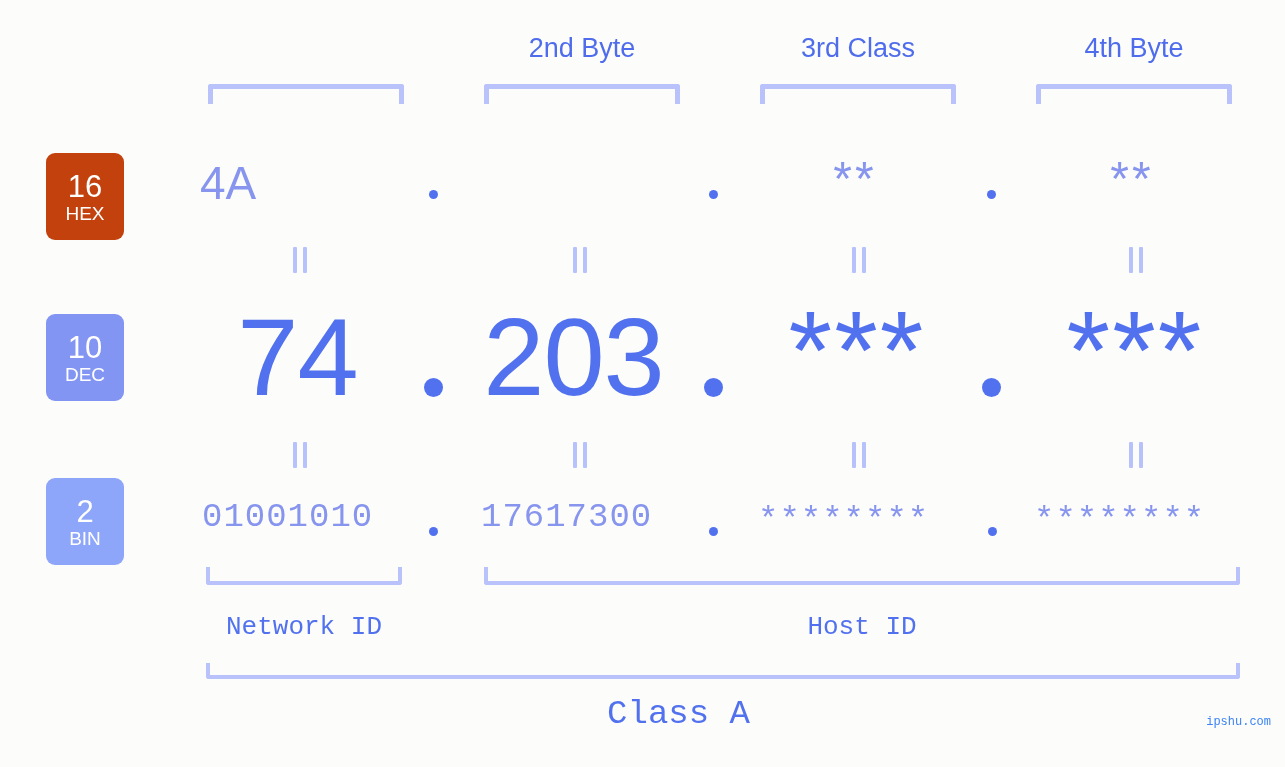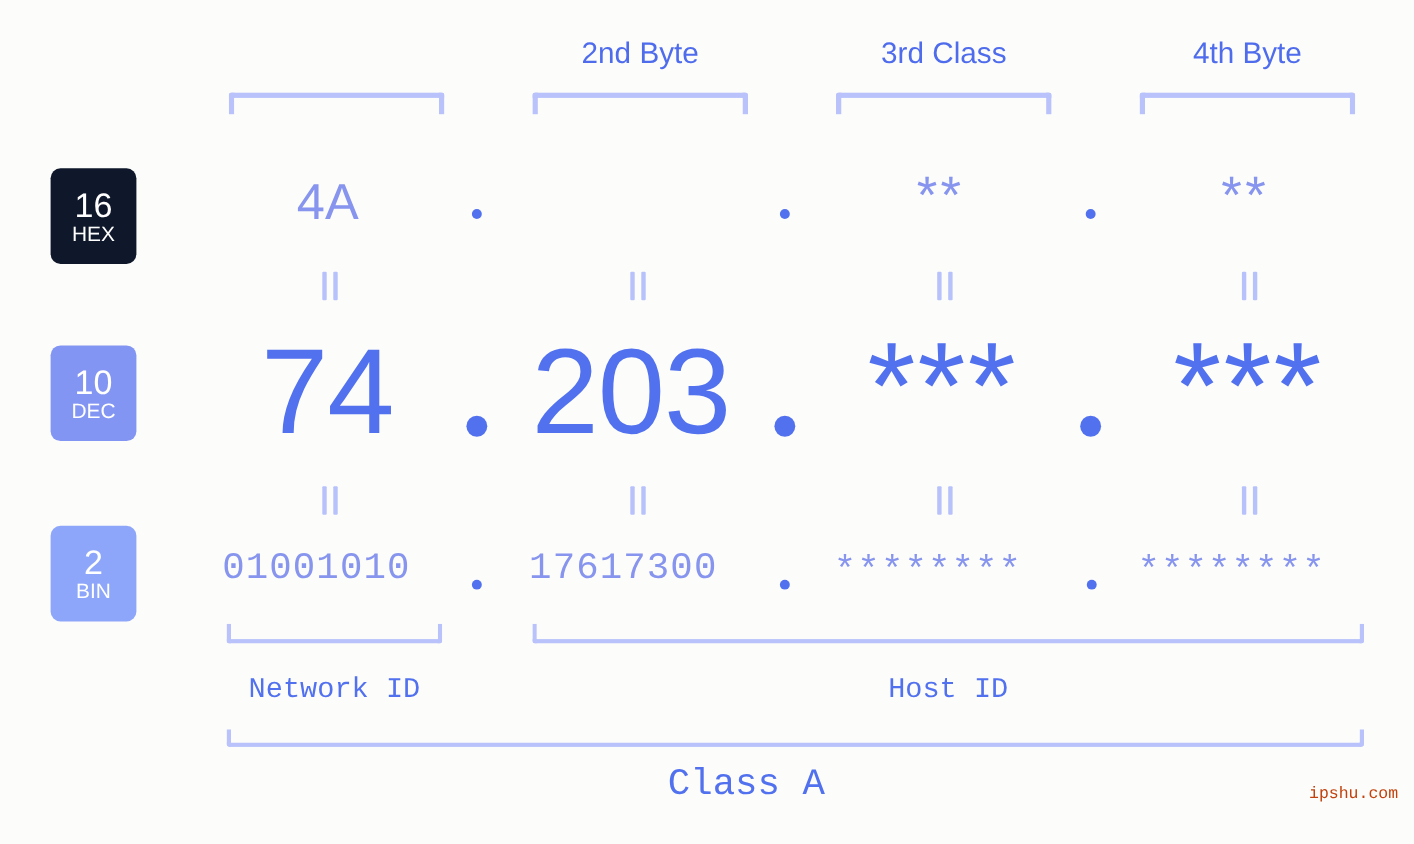--- a/index.html
+++ b/index.html
@@ -62,33 +62,32 @@
     line-height: 33px;
     font-weight: 400;
     font-family: "Liberation Sans", sans-serif;
   }
   .badge .lbl {
     font-size: 19px;
     line-height: 21px;
     font-weight: 400;
     font-family: "Liberation Sans", sans-serif;
   }
-  #badge-hex { top: 153px;  height: 87px; background: #0f172a; }
+  #badge-hex { top: 153px;  height: 87px; background: #c2410c; }
   #badge-dec { top: 314px;  height: 87px; background: #8395f2; }
   #badge-bin { top: 478px;  height: 87px; background: #8ea6f9; }
 
   
   .hex-val {
     position: absolute;
     top: 157px;
     font-size: 46px;
     line-height: 52px;
     color: #8795ee;
     font-family: "Liberation Sans", sans-serif;
-    text-align: center;
     white-space: nowrap;
   }
   .hex-star {
     position: absolute;
     top: 153px;
     font-size: 48px;
     line-height: 52px;
     color: #8795ee;
     font-family: "Liberation Sans", sans-serif;
     text-align: center;
@@ -223,23 +222,23 @@
     font-family: "Liberation Mono", monospace;
     white-space: nowrap;
     margin-left: 36px;
   }
 
   
   #watermark {
     position: absolute;
     right: 14px;
     top: 712px;
-    font-size: 15px;
+    font-size: 12px;
     line-height: 20px;
-    color: #c2410c;
+    color: #3b82f6;
     font-family: "Liberation Mono", monospace;
     white-space: nowrap;
   }
 </style>
 </head>
 <body>
 
 <div id="stage">
 
   <div class="byte-label" style="left:484px;width:196px;">2nd Byte</div>

